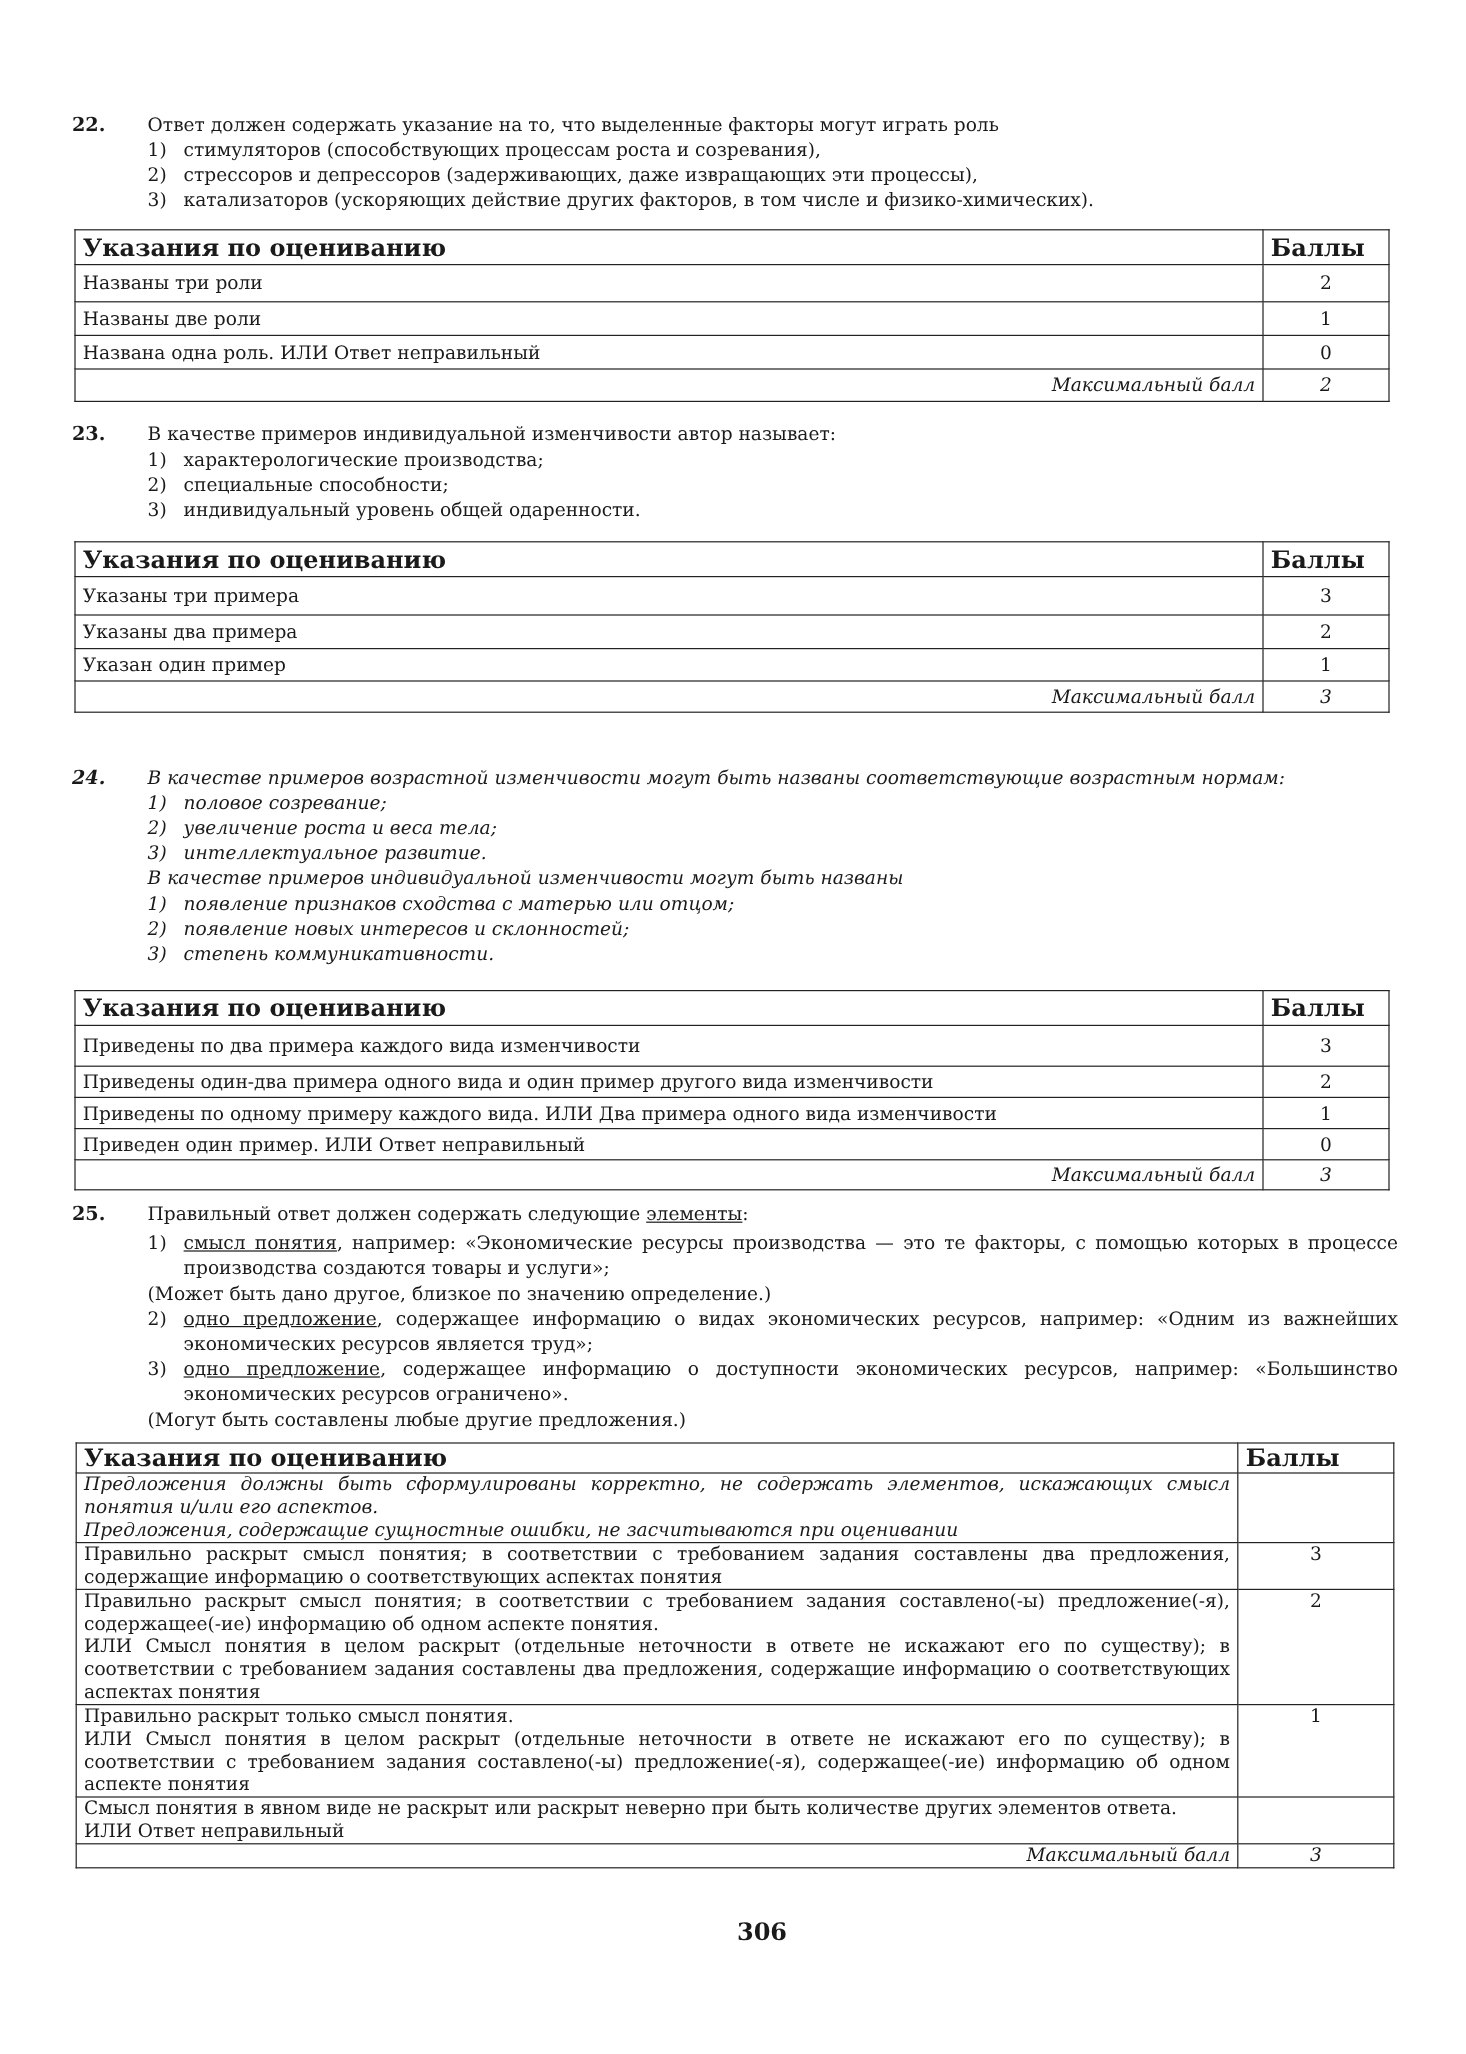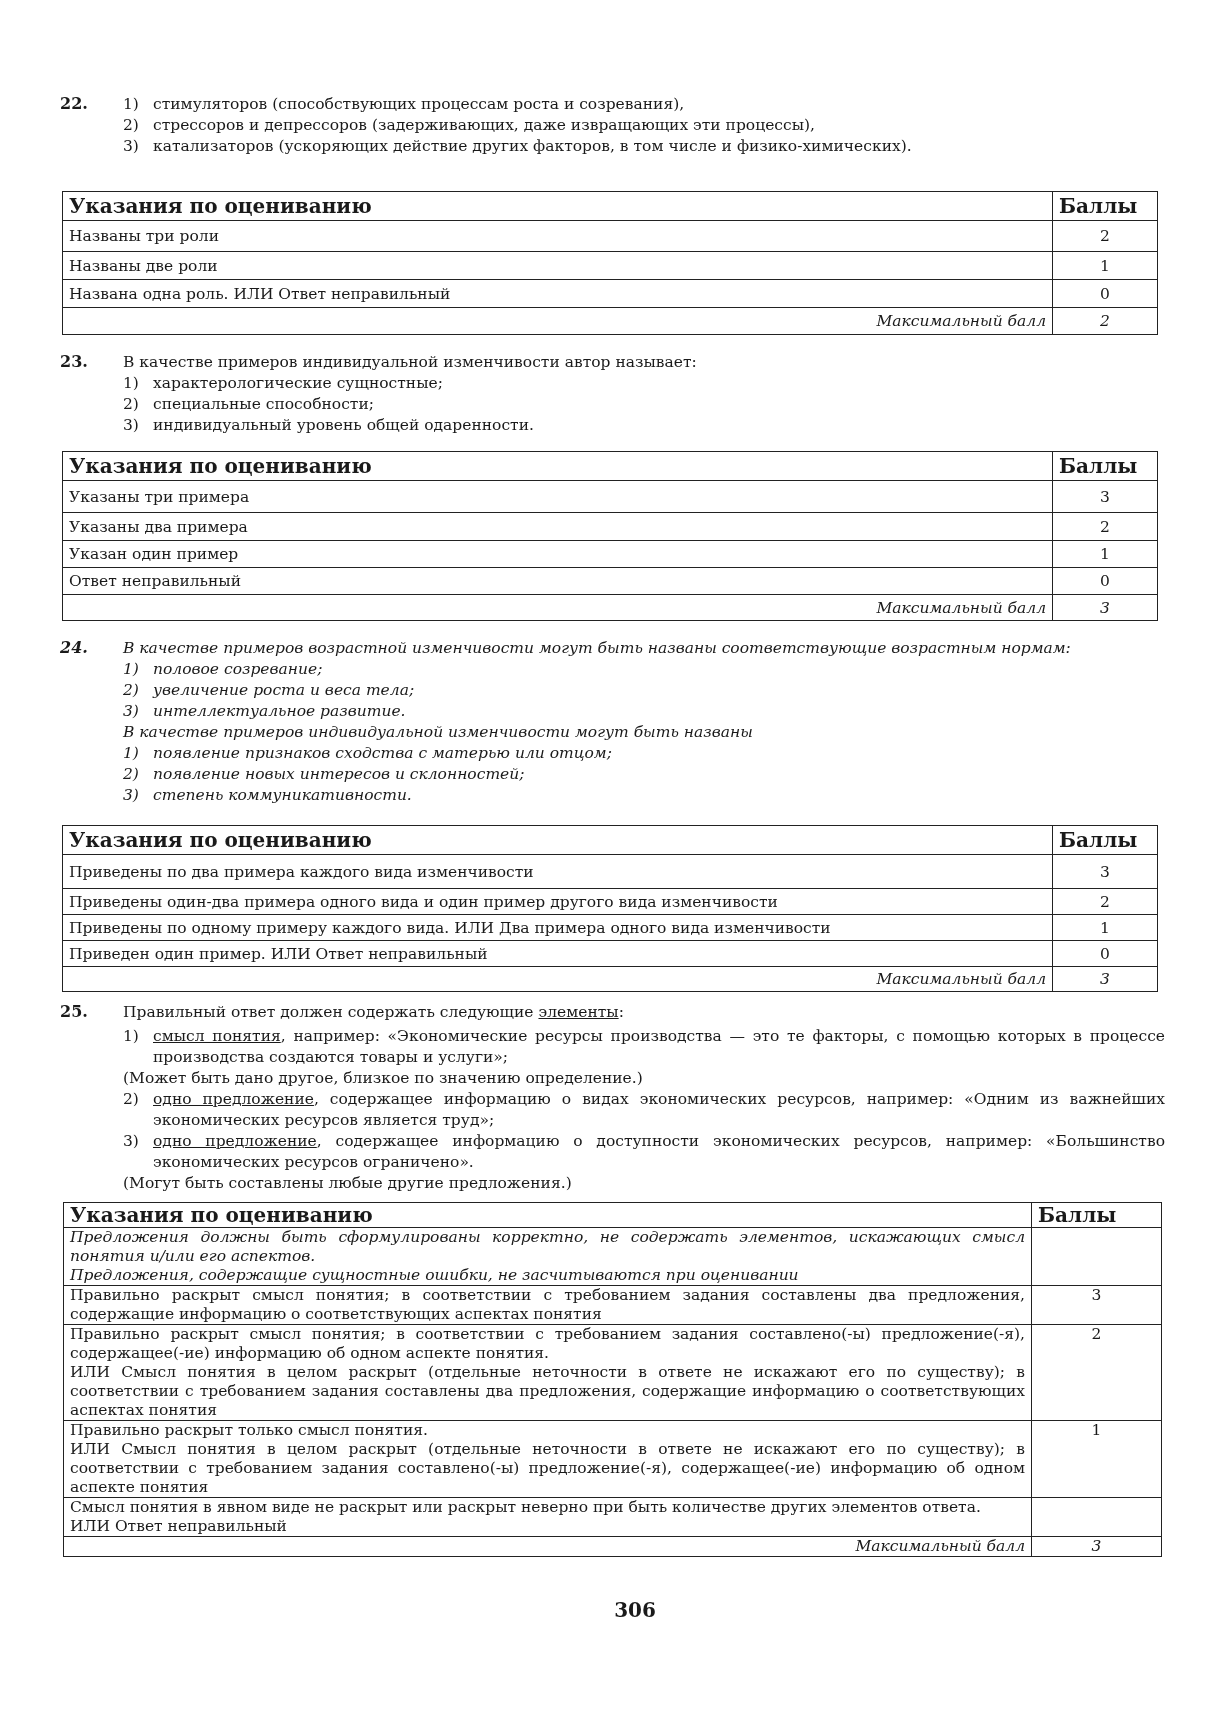--- a/index.html
+++ b/index.html
@@ -35,20 +35,21 @@
   .pagenum { position: absolute; left: 0; width: 1222px; top: 1598px; text-align: center; font-weight: bold; font-size: 20px; padding-left: 24px; }
 </style>
 </head>
 <body>
 
 <div class="page">
 
   <div class="q" style="top:94px;">
     <span class="qnum">22.</span>
     <div class="qbody">
+      <div class="line">Ответ должен содержать указание на то, что выделенные факторы могут играть роль</div>
       <div class="item"><span class="n">1)</span><span>стимуляторов (способствующих процессам роста и созревания),</span></div>
       <div class="item"><span class="n">2)</span><span>стрессоров и депрессоров (задерживающих, даже извращающих эти процессы),</span></div>
       <div class="item"><span class="n">3)</span><span>катализаторов (ускоряющих действие других факторов, в том числе и физико-химических).</span></div>
     </div>
   </div>
 
   <table class="score" style="left:62px; top:191px; width:1096px;">
     <colgroup>
         <col style="width:991px">
         <col style="width:105px">
@@ -74,21 +75,21 @@
       <td class="max">Максимальный балл</td>
       <td class="maxv">2</td>
     </tr>
   </tbody>
     </table>
 
   <div class="q" style="top:352px;">
     <span class="qnum">23.</span>
     <div class="qbody">
       <div class="line">В качестве примеров индивидуальной изменчивости автор называет:</div>
-      <div class="item"><span class="n">1)</span><span>характерологические сущностные;</span></div>
+      <div class="item"><span class="n">1)</span><span>характерологические производства;</span></div>
       <div class="item"><span class="n">2)</span><span>специальные способности;</span></div>
       <div class="item"><span class="n">3)</span><span>индивидуальный уровень общей одаренности.</span></div>
     </div>
   </div>
 
   <table class="score" style="left:62px; top:451px; width:1096px;">
     <colgroup>
         <col style="width:991px">
         <col style="width:105px">
       </colgroup>
@@ -101,24 +102,20 @@
       <td>Указаны три примера</td>
       <td class="pts">3</td>
     </tr>
     <tr style="height:28px;">
       <td>Указаны два примера</td>
       <td class="pts">2</td>
     </tr>
     <tr style="height:27px;">
       <td>Указан один пример</td>
       <td class="pts">1</td>
-    </tr>
-    <tr style="height:27px;">
-      <td>Ответ неправильный</td>
-      <td class="pts">0</td>
     </tr>
     <tr style="height:26px;">
       <td class="max">Максимальный балл</td>
       <td class="maxv">3</td>
     </tr>
   </tbody>
     </table>
 
   <div class="q" style="top:638px;font-style:italic;">
     <span class="qnum">24.</span>

